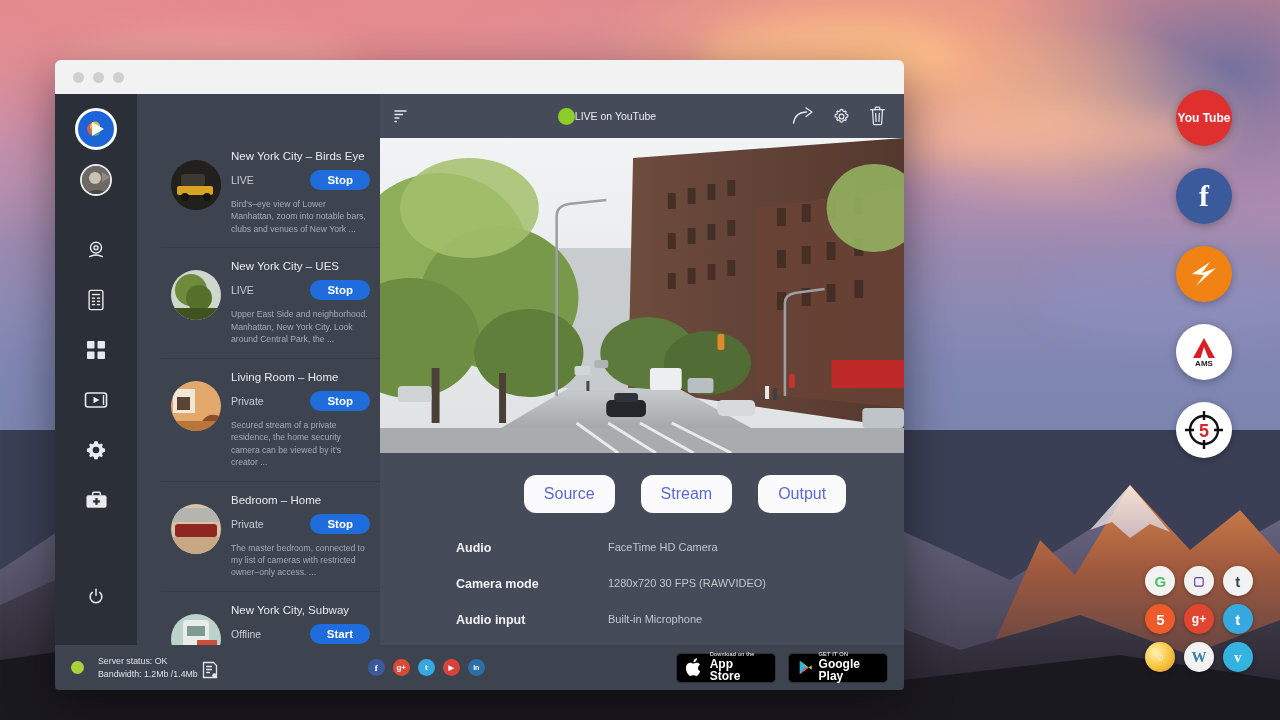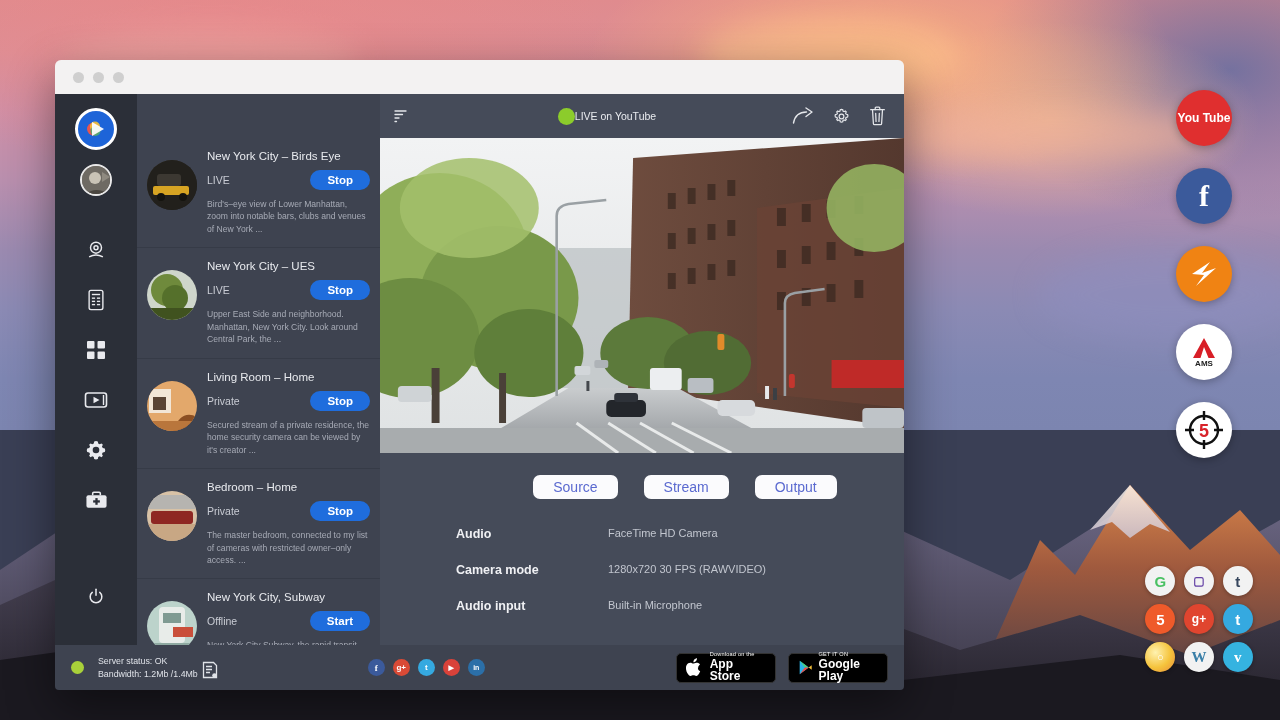--- a/index.html
+++ b/index.html
@@ -92,21 +92,21 @@
     cursor: pointer;
   }
   .rail-spacer { flex: 1; }
 
   
   .listcol {
     width: 243px; background: #3e4350; flex: none;
     display: flex; flex-direction: column; min-height: 0;
   }
   .listhead { height: 44px; flex: none; display: flex; align-items: center; padding: 0 16px; }
-  .cam-list { flex: 1; overflow: hidden; }
+  .cam-list { flex: 1; overflow: hidden; padding-left: 24px; }
   .cam-item {
     padding: 10px 10px 12px 10px; display: flex; gap: 10px;
     border-bottom: 1px solid #363b47; position: relative;
   }
   .cam-thumb {
     width: 50px; height: 50px; border-radius: 50%; flex: none;
     margin-top: 12px; overflow: hidden; position: relative;
   }
   .cam-meta { flex: 1; min-width: 0; padding-top: 2px; }
   .cam-title { color: #e8eaee; font-size: 11.5px; margin-bottom: 8px; white-space: nowrap; overflow: hidden; }
@@ -132,22 +132,22 @@
   .live-text { color: #e9ebef; font-size: 10.5px; }
   .tb-right { display: flex; align-items: center; gap: 18px; }
 
   .video {
     height: 315px; flex: none; position: relative; overflow: hidden;
     background: #6a7482;
   }
   .pills { display: flex; justify-content: center; gap: 26px; padding: 22px 0 0 86px; }
   .pill {
     background: #fbfbfd; color: #5b6ad0; border: none;
-    border-radius: 7px; padding: 4px 20px;
-    font-size: 14px; cursor: pointer;
+    border-radius: 12px; padding: 10px 20px;
+    font-size: 16px; cursor: pointer;
     font-family: "Liberation Sans", sans-serif;
   }
   .props { padding: 28px 0 0 76px; }
   .prop-row { display: flex; margin-bottom: 22px; }
   .prop-key { width: 152px; color: #f0f1f4; font-size: 12.5px; font-weight: bold; }
   .prop-val { color: #c2c6cf; font-size: 11px; }
 
   
   .footer {
     height: 45px; flex: none; background: #3e4350;

